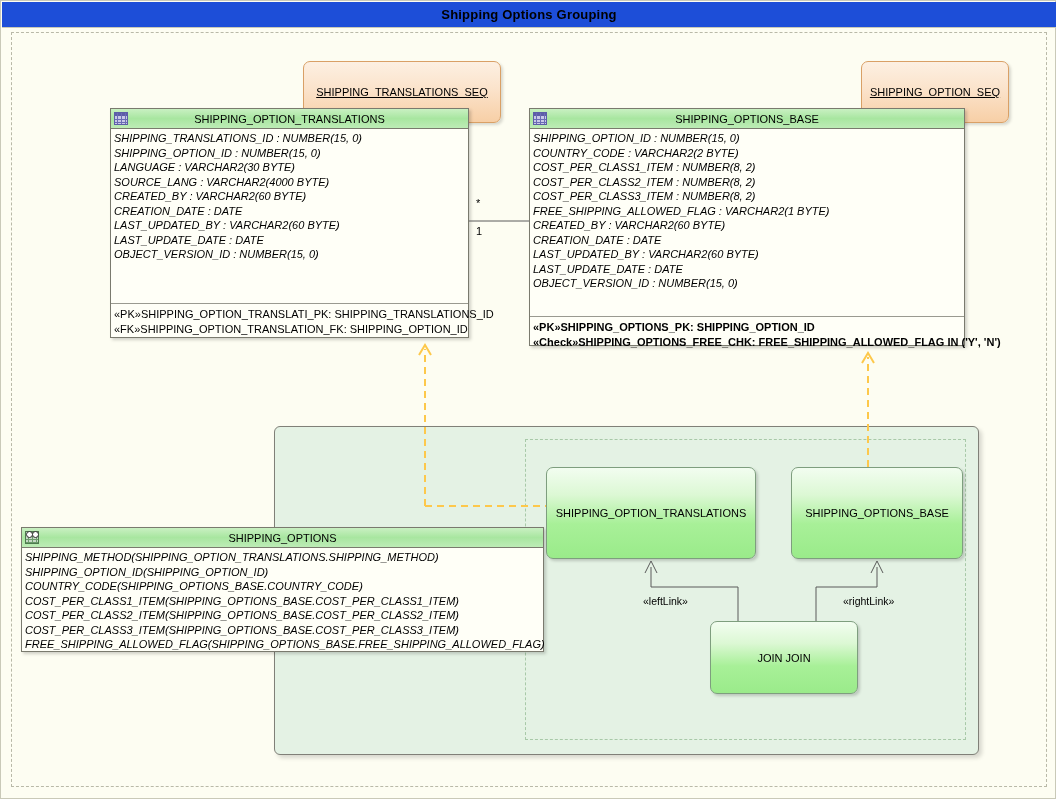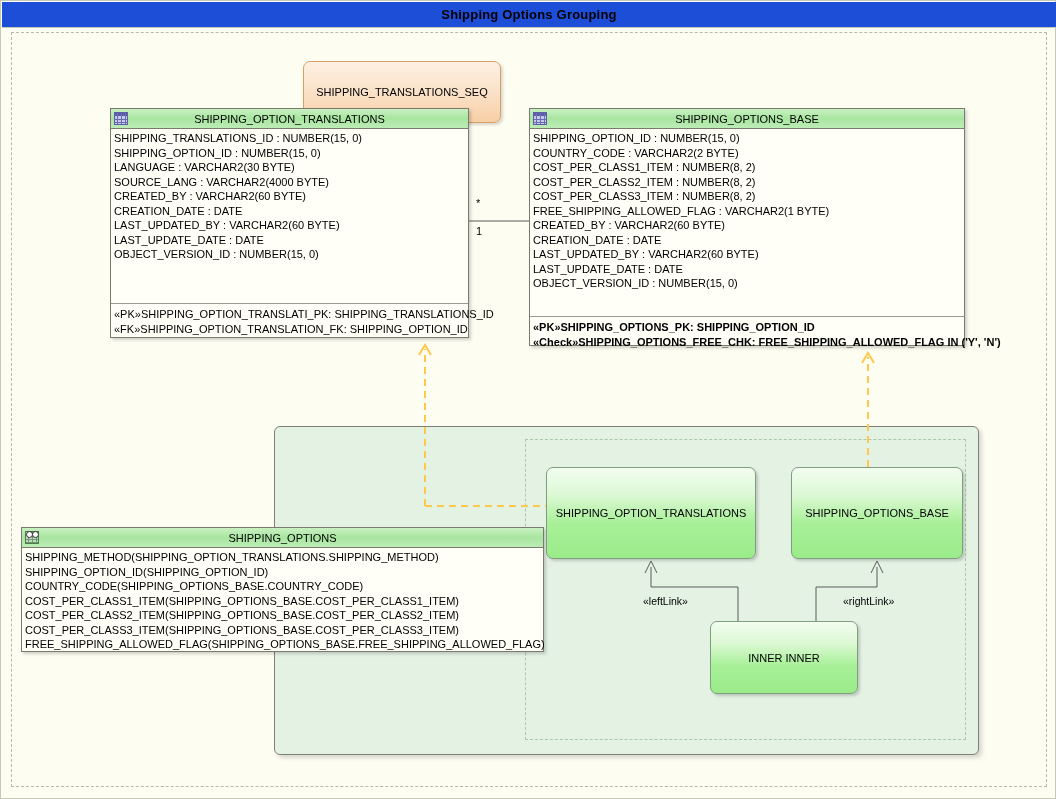--- a/index.html
+++ b/index.html
@@ -76,20 +76,21 @@
     position:relative;z-index:2;
   }
   .icon-view::before,.icon-view::after{
     content:"";position:absolute;top:-1px;width:5px;height:5px;
     border:1.4px solid #2d2d2d;border-radius:50%;background:#fff;
   }
   .icon-view::before{left:0px;}
   .icon-view::after{left:6px;}
   .entity .attrs{
     padding:2px 0 0 3px;
+    font-style:italic;
   }
   .entity .attrs div{
     line-height:14.5px;white-space:nowrap;font-size:11px;
   }
   .entity .sep{
     border-top:1px solid #9a9a90;
     margin:0;
   }
   .entity .ops{padding:2px 0 2px 3px;}
   .entity .ops div{line-height:14.5px;white-space:nowrap;font-size:11px;}
@@ -97,20 +98,21 @@
   
   .seq-box{
     position:absolute;
     border:1px solid #d9a066;
     border-radius:7px;
     background:linear-gradient(to bottom,#fdf0e2 0%,#fbe3cb 45%,#f7cfa6 100%);
     box-shadow:2px 2px 3px rgba(0,0,0,0.15);
     display:flex;align-items:center;justify-content:center;
     font-size:11px;
     box-sizing:border-box;
+    text-decoration:underline;
   }
 
   
   .container-panel{
     position:absolute;
     background:#e4f2e4;
     border:1px solid #808078;
     border-radius:6px;
     box-shadow:3px 3px 4px rgba(0,0,0,0.15);
     box-sizing:border-box;
@@ -148,20 +150,23 @@
   <div class="title-bar">
     <span class="t">Shipping Options Grouping</span>
   </div>
 
   <div class="diagram-frame"></div>
 
   <div class="seq-box" style="left:302px;top:60px;width:198px;height:62px;">
     <span>SHIPPING_TRANSLATIONS_SEQ</span>
   </div>
 
+  <div class="seq-box" style="left:860px;top:60px;width:148px;height:62px;">
+    <span>SHIPPING_OPTION_SEQ</span>
+  </div>
 
   <div class="container-panel" style="left:273px;top:425px;width:705px;height:329px;">
     <div class="inner-dashed" style="left:250px;top:12px;right:12px;bottom:14px;"></div>
   </div>
 
   <div class="entity" style="left:109px;top:107px;width:359px;height:230px;">
     <div class="hdr">
       <span class="icon-grid"></span>
       <span class="nm">SHIPPING_OPTION_TRANSLATIONS</span>
     </div>
@@ -226,21 +231,21 @@
 
   <div class="gnode" style="left:545px;top:466px;width:210px;height:92px;">
     <span>SHIPPING_OPTION_TRANSLATIONS</span>
   </div>
 
   <div class="gnode" style="left:790px;top:466px;width:172px;height:92px;">
     <span>SHIPPING_OPTIONS_BASE</span>
   </div>
 
   <div class="gnode" style="left:709px;top:620px;width:148px;height:73px;">
-    <span>INNER INNER</span>
+    <span>JOIN JOIN</span>
   </div>
 
   <svg class="ovl">
 
     <g>
       <line x1="468" y1="220" x2="528" y2="220" stroke="#5a5a5a" stroke-width="1"></line>
     </g>
 
     <g>
       <path d="M424,505 L424,348" stroke="#fdc84b" stroke-width="2" fill="none" stroke-dasharray="7,5"></path>

